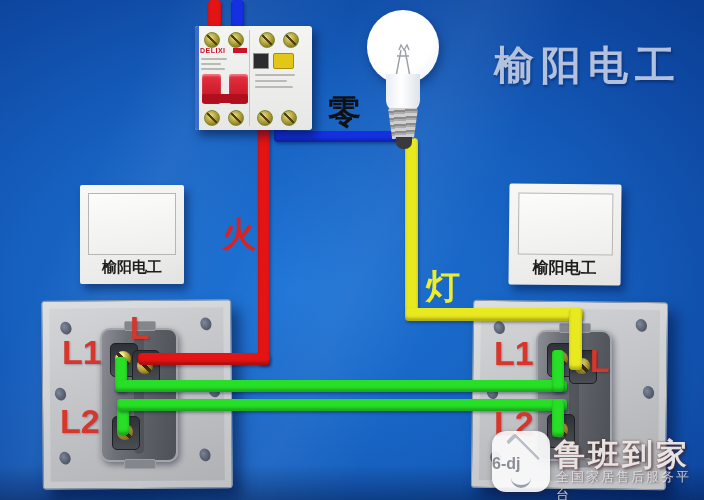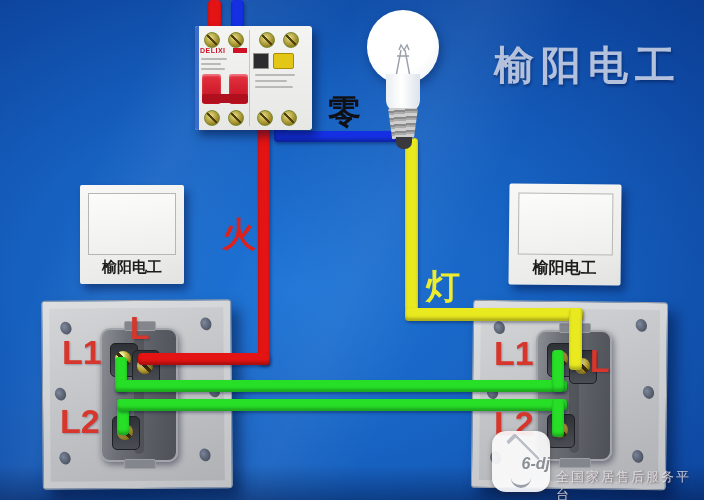--- a/index.html
+++ b/index.html
@@ -66,21 +66,21 @@
   .tlabel{position:absolute;font-weight:bold;z-index:7;text-shadow:1px 1px 2px rgba(0,0,40,.25);}
   .overlay-title{left:494px;top:38px;font-size:40px;font-weight:bold;letter-spacing:7px;z-index:7;
     text-shadow:1px 2px 3px rgba(0,10,50,.4);}
   .lab-cn{position:absolute;font-size:34px;font-weight:bold;z-index:7;font-family:"Liberation Sans",sans-serif;}
   
   .wm{z-index:8;}
   .wm-logo{left:492px;top:431px;width:58px;height:61px;border-radius:14px;background:rgba(251,251,252,.92);
     box-shadow:0 2px 5px rgba(40,20,20,.35);}
   .wm-roof{position:absolute;left:13px;top:10px;width:32px;height:14px;border-left:4px solid #b9bec6;border-top:4px solid #b9bec6;
     transform:rotate(45deg) scaleY(.7);border-radius:3px;}
-  .wm-eyes{position:absolute;left:0;top:24px;width:100%;text-align:right;color:#8a8f96;font-weight:bold;font-style:italic;font-size:16px;}
+  .wm-eyes{position:absolute;left:0;top:24px;width:100%;text-align:left;color:#8a8f96;font-weight:bold;font-size:16px;}
   .wm-smile{position:absolute;left:19px;top:44px;width:20px;height:10px;border-bottom:3px solid #9aa0a8;border-radius:0 0 10px 10px;}
   .wm-title{left:554px;top:434px;font-size:31px;font-weight:bold;letter-spacing:3px;color:rgba(242,242,244,.92);z-index:8;
     text-shadow:0 0 2px rgba(95,45,35,.85), 2px 2px 3px rgba(60,25,25,.55);}
   .wm-sub{left:556px;top:468px;font-size:13px;letter-spacing:2px;color:rgba(238,238,240,.8);z-index:8;
     text-shadow:1px 1px 2px rgba(60,30,30,.55);}
 </style>
 </head>
 <body>
 
 <div id="stage">
@@ -207,15 +207,16 @@
   <div class="abs overlay-title" style="color: rgb(180, 193, 221);">榆阳电工</div>
   <div class="lab-cn" style="left: 222px; top: 212px; color: rgb(224, 32, 26);">火</div>
   <div class="lab-cn" style="left: 328px; top: 90px; font-size: 33px; color: rgb(16, 16, 20);">零</div>
   <div class="lab-cn" style="left: 426px; top: 264px; color: rgb(237, 237, 45);">灯</div>
 
   <div class="abs wm wm-logo">
     <div class="wm-roof"></div>
     <div class="wm-eyes">6-dj</div>
     <div class="wm-smile"></div>
   </div>
+  <div class="abs wm-title">鲁班到家</div>
   <div class="abs wm-sub">全国家居售后服务平台</div>
 
 </div>
 
 </body></html>

